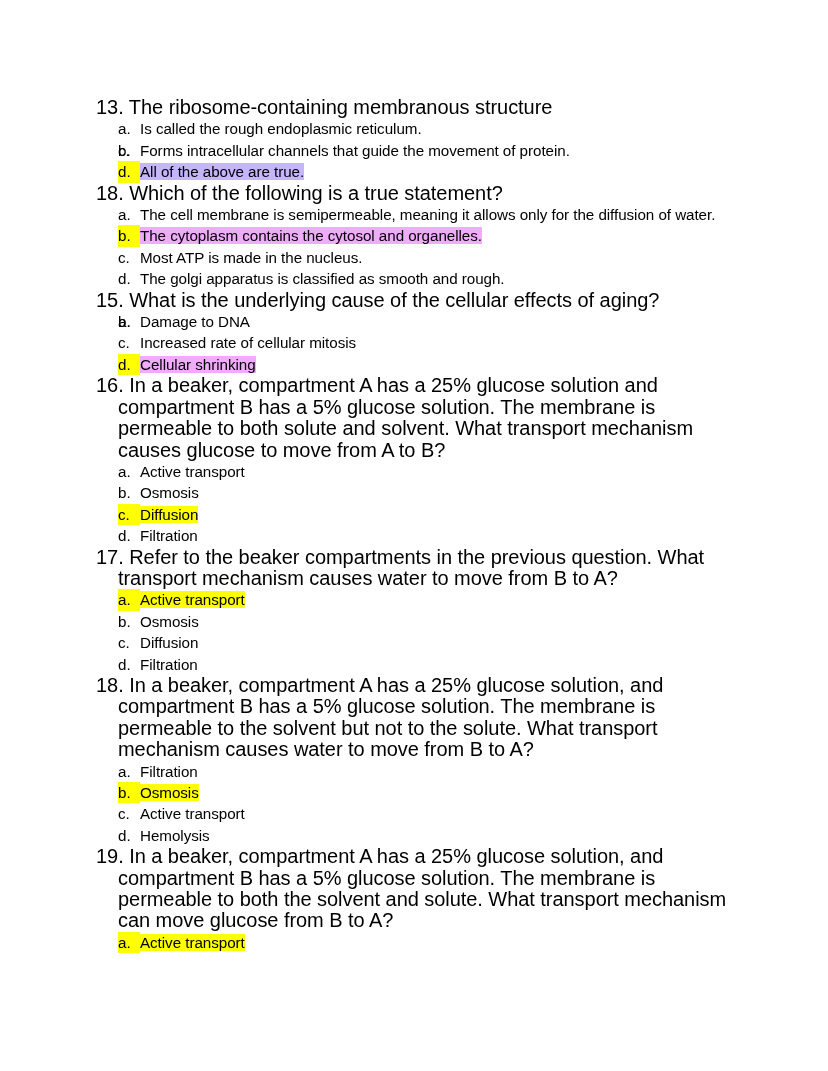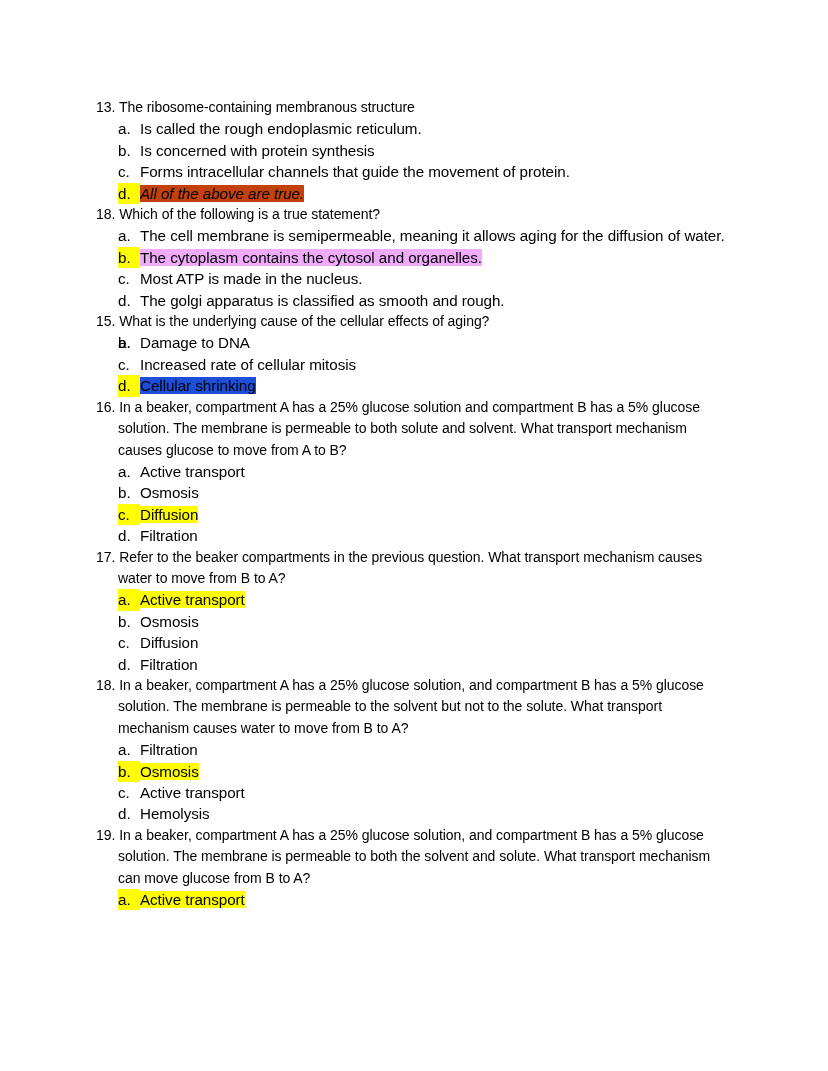--- a/index.html
+++ b/index.html
@@ -31,21 +31,21 @@
   }
 
   
   .question {
     margin: 0;
     padding: 0;
   }
 
   .q-stem {
     position: relative;
-    font-size: 14px;
+    font-size: 20px;
     line-height: 21.4px;
     letter-spacing: -0.05px;
     padding-left: 22px;
     text-indent: -22px;
     margin: 0;
     white-space: normal;
     word-spacing: 0px;
   }
 
   .q-num {
@@ -88,41 +88,41 @@
 </style>
 </head>
 <body>
 
 <div id="page">
   <div id="content">
       <div class="question">
         <p class="q-stem"><span class="q-num">13.</span> <span>The ribosome-containing membranous structure</span></p>
         <ul class="options">
           <li class="option"><span class="opt-letter">a.</span><span class="hl-span">Is called the rough endoplasmic reticulum.</span></li>
-          <li class="option"><span class="opt-letter">b.</span><span class="hl-span">Is concerned with protein synthesis</span></li>
+          <li class="option"><span class="opt-letter">b.</span></li>
           <li class="option"><span class="opt-letter">c.</span><span class="hl-span">Forms intracellular channels that guide the movement of protein.</span></li>
-          <li class="option hl"><span class="opt-letter" style="background-color: rgb(255, 255, 0);">d.</span><span class="hl-span" style="background-color: #c2410c; font-style: italic;">All of the above are true.</span></li>
+          <li class="option hl"><span class="opt-letter" style="background-color: rgb(255, 255, 0);">d.</span><span class="hl-span" style="background-color: #c4b5fd;">All of the above are true.</span></li>
         </ul>
       </div>
       <div class="question">
         <p class="q-stem"><span class="q-num">18.</span> <span>Which of the following is a true statement?</span></p>
         <ul class="options">
-          <li class="option"><span class="opt-letter">a.</span><span class="hl-span">The cell membrane is semipermeable, meaning it allows aging for the diffusion of water.</span></li>
+          <li class="option"><span class="opt-letter">a.</span><span class="hl-span">The cell membrane is semipermeable, meaning it allows only for the diffusion of water.</span></li>
           <li class="option hl"><span class="opt-letter" style="background-color: rgb(255, 255, 0);">b.</span><span class="hl-span" style="background-color: #f0abfc;">The cytoplasm contains the cytosol and organelles.</span></li>
           <li class="option"><span class="opt-letter">c.</span><span class="hl-span">Most ATP is made in the nucleus.</span></li>
           <li class="option"><span class="opt-letter">d.</span><span class="hl-span">The golgi apparatus is classified as smooth and rough.</span></li>
         </ul>
       </div>
       <div class="question">
         <p class="q-stem"><span class="q-num">15.</span> <span>What is the underlying cause of the cellular effects of aging?</span></p>
         <ul class="options">
           <li class="option"><span class="opt-letter">a.</span></li>
           <li class="option"><span class="opt-letter">b.</span><span class="hl-span">Damage to DNA</span></li>
           <li class="option"><span class="opt-letter">c.</span><span class="hl-span">Increased rate of cellular mitosis</span></li>
-          <li class="option hl"><span class="opt-letter" style="background-color: rgb(255, 255, 0);">d.</span><span class="hl-span" style="background-color: #1d4ed8; text-align: center;">Cellular shrinking</span></li>
+          <li class="option hl"><span class="opt-letter" style="background-color: rgb(255, 255, 0);">d.</span><span class="hl-span" style="background-color: #f0abfc; text-align: center;">Cellular shrinking</span></li>
         </ul>
       </div>
       <div class="question">
         <p class="q-stem"><span class="q-num">16.</span> <span>In a beaker, compartment A has a 25% glucose solution and compartment B has a 5% glucose solution. The membrane is permeable to both solute and solvent. What transport mechanism causes glucose to move from A to B?</span></p>
         <ul class="options">
           <li class="option"><span class="opt-letter">a.</span><span class="hl-span">Active transport</span></li>
           <li class="option"><span class="opt-letter">b.</span><span class="hl-span">Osmosis</span></li>
           <li class="option hl"><span class="opt-letter" style="background-color: rgb(255, 255, 0);">c.</span><span class="hl-span" style="background-color: rgb(255, 255, 0);">Diffusion</span></li>
           <li class="option"><span class="opt-letter">d.</span><span class="hl-span">Filtration</span></li>
         </ul>

